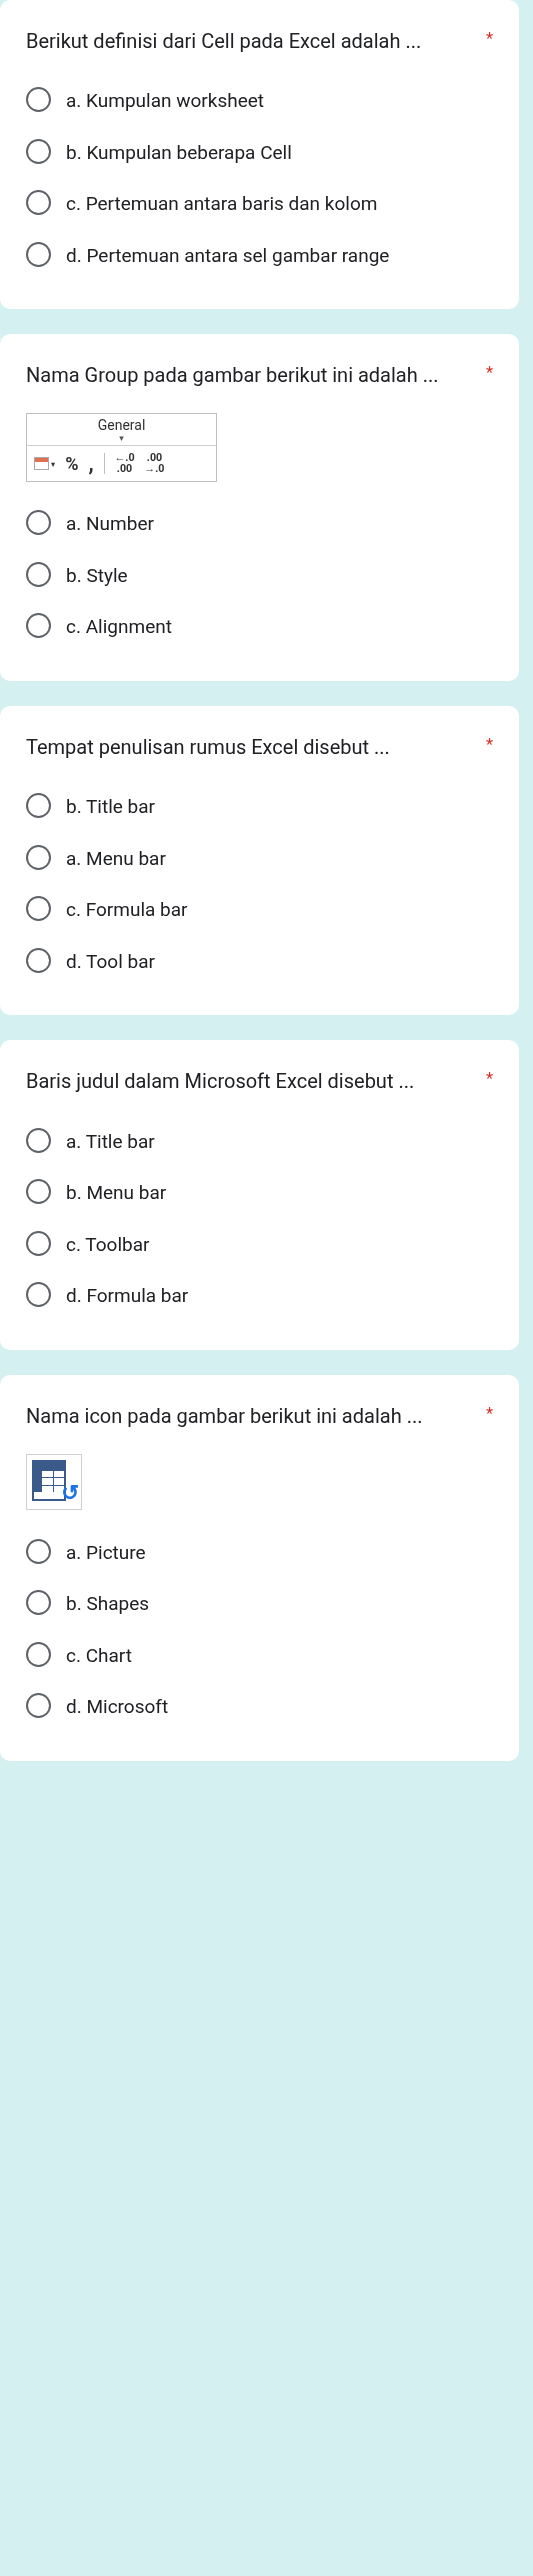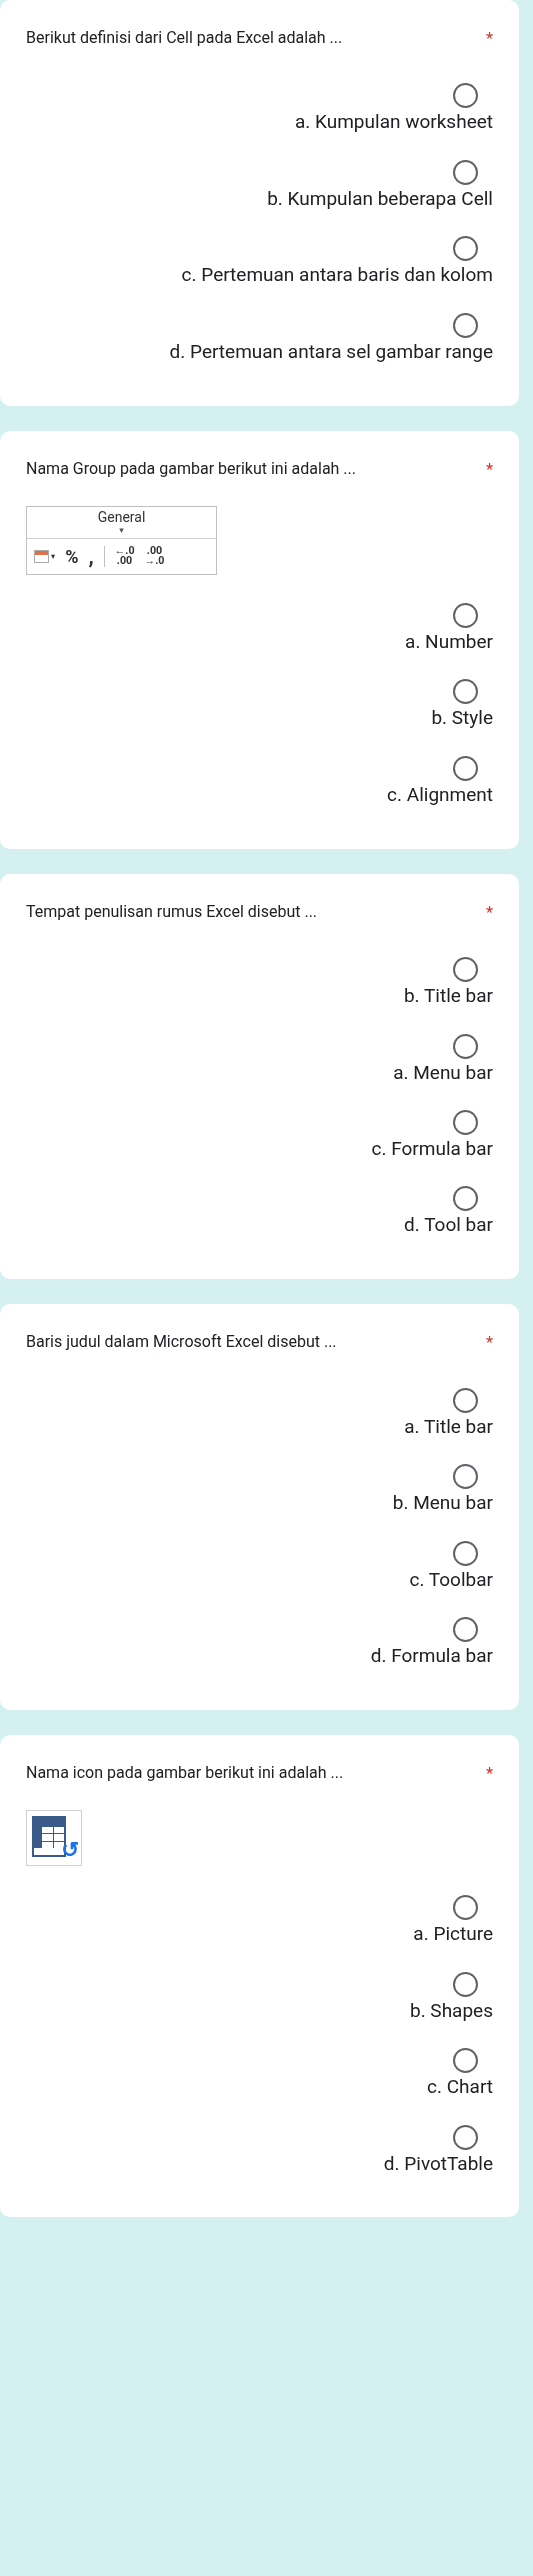--- a/index.html
+++ b/index.html
@@ -18,45 +18,44 @@
       border-radius: 10px;
       margin: 0 15px 25px 0;
       padding: 26px 26px 31px 26px;
     }
     .question-header {
       display: flex;
       align-items: flex-start;
       margin-bottom: 23px;
     }
     .question-title {
-      font-size: 16px;
+      font-size: 20px;
       color: #202124;
       line-height: 1.5;
       flex: 1;
     }
     .required-asterisk {
       color: #d93025;
       font-size: 16.4px;
       margin-left: 8.2px;
       line-height: 1.6;
     }
     .image-placeholder {
       margin: 0 0 20px 0;
     }
     .options {
       display: flex;
       flex-direction: column;
       gap: 6.6px;
     }
     .option-row {
       display: flex;
-      align-items: flex-end;
+      align-items: flex-start;
       padding: 8.2px 0;
       cursor: pointer;
-      flex-direction: column;
     }
     .radio-circle {
       width: 25px;
       height: 25px;
       border: 2.5px solid #5f6368;
       border-radius: 50%;
       margin-right: 15px;
       flex-shrink: 0;
     }
     .option-label {
@@ -332,17 +331,17 @@
     <div class="option-row">
       <div class="radio-circle"></div>
       <div class="option-label">b. Shapes</div>
     </div>
     <div class="option-row">
       <div class="radio-circle"></div>
       <div class="option-label">c. Chart</div>
     </div>
     <div class="option-row">
       <div class="radio-circle"></div>
-      <div class="option-label">d. PivotTable</div>
+      <div class="option-label">d. Microsoft</div>
     </div>
   </div>
 </div>
 
 
 </body></html>

